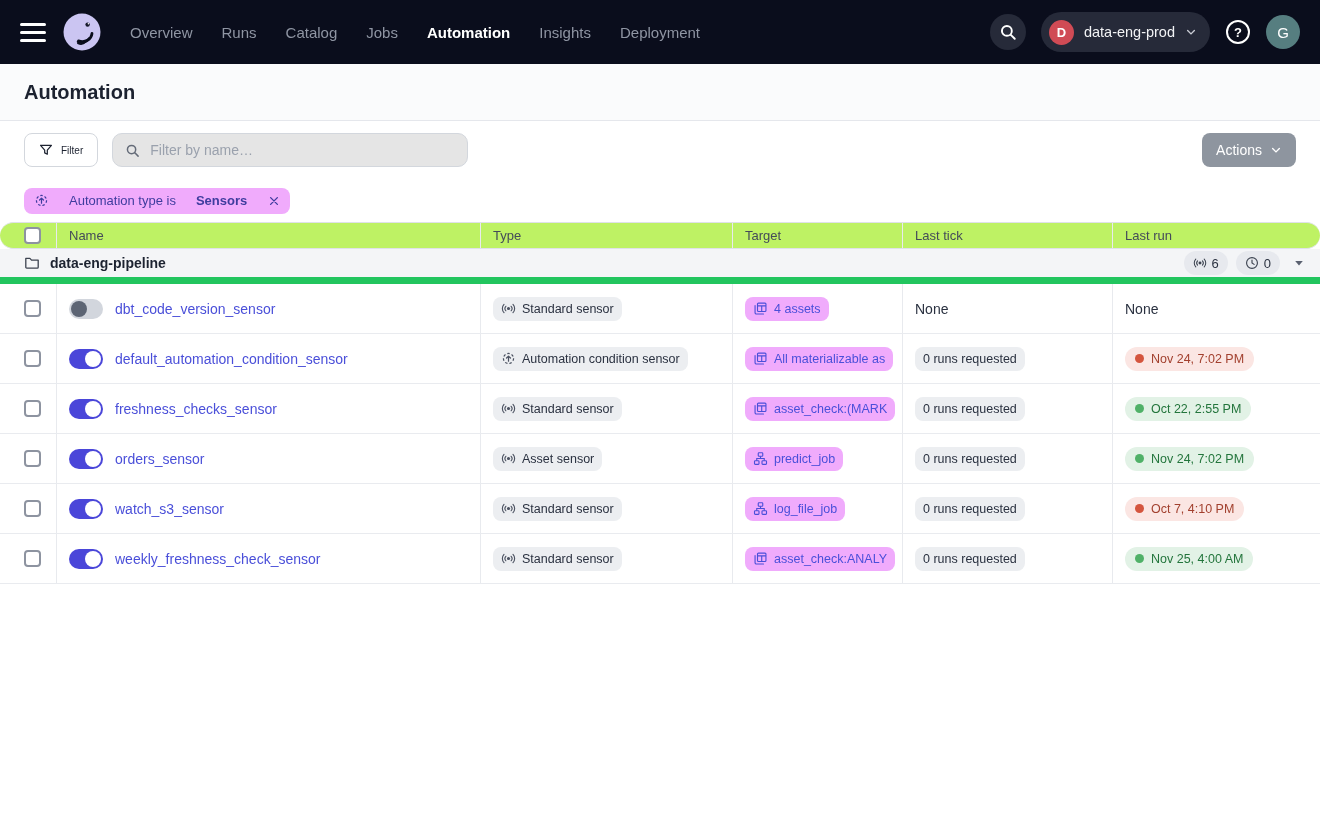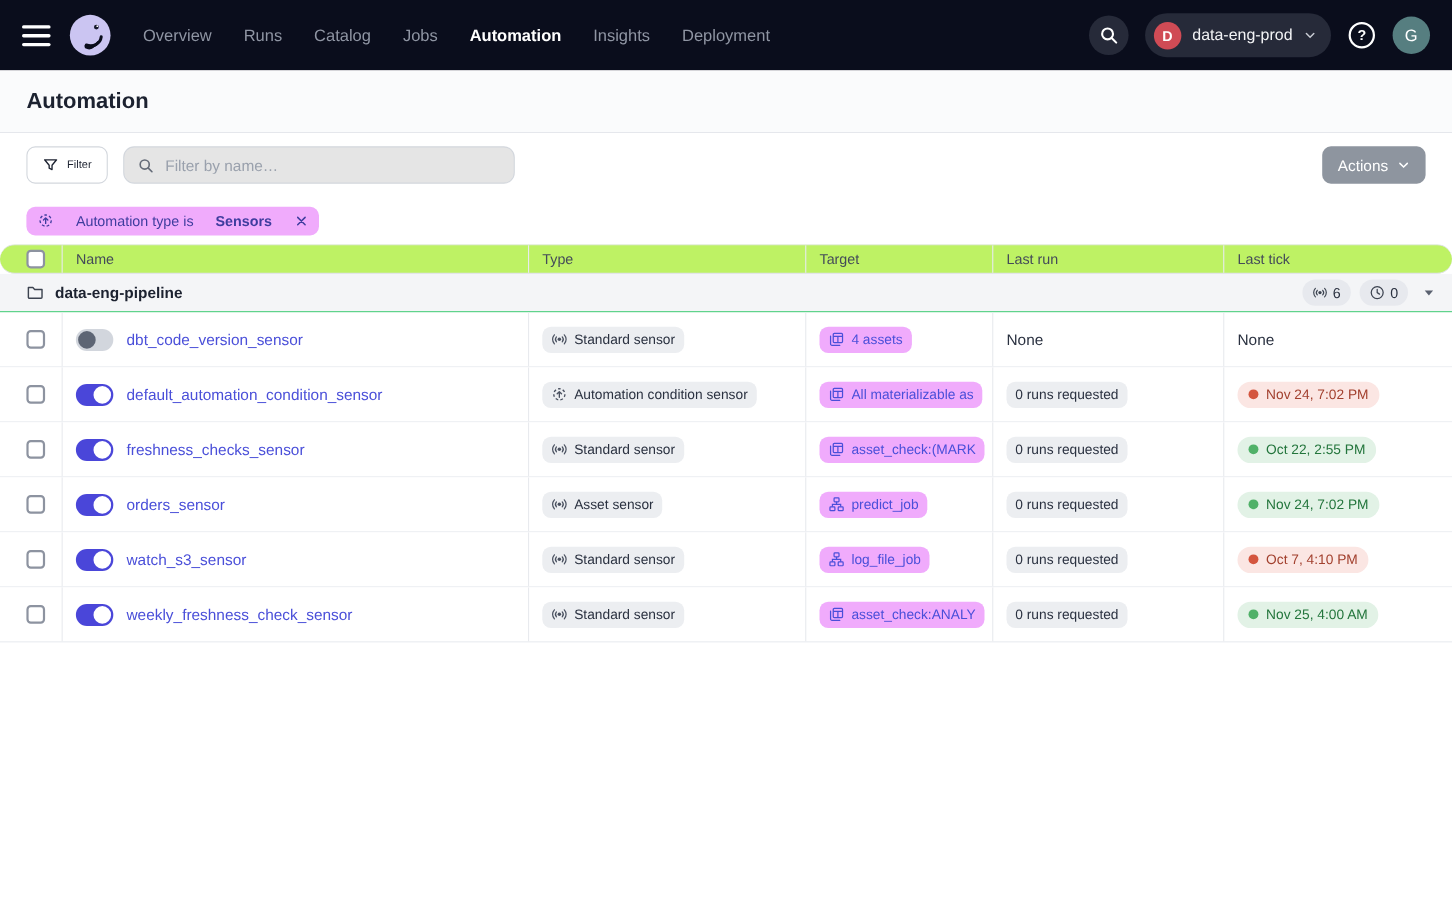--- a/index.html
+++ b/index.html
@@ -45,21 +45,21 @@
   .chip .x { display:flex; cursor:pointer; margin-left:1px; }
 
   
   .grid-row { display:grid; grid-template-columns:56px 424px 252px 170px 210px 1fr; }
   .thead { height:27px; border-top:1px solid #dfe2e8; border-bottom:1px solid #dfe2e8; background:#bef264;border-radius:15px; }
   .cell { display:flex; align-items:center; padding-left:12px; border-left:1px solid #e8eaee; overflow:hidden; min-width:0; }
   .cell.c-check { border-left:none; padding-left:24px; }
   .thead .cell { font-size:13px; color:#444b59; }
   .checkbox { width:17px; height:17px; border:2px solid #8d93a0; border-radius:4px; background:#fff; flex-shrink:0; cursor:pointer; }
 
-  .group-row { height:35px; background:#f4f5f7; border-bottom:1px solid #22c55e; display:flex; align-items:center; padding:0 16px 0 24px; gap:10px; }
+  .group-row { height:35px; background:#f4f5f7; border-bottom:7px solid #22c55e; display:flex; align-items:center; padding:0 16px 0 24px; gap:10px; }
   .group-row .f-icon { color:#3c4350; display:flex; }
   .group-name { font-weight:700; font-size:14px; color:#1c2230; }
   .group-right { margin-left:auto; display:flex; align-items:center; gap:8px; }
   .count-pill { height:24px; background:#e7e9ee; border-radius:12px; display:inline-flex; align-items:center; gap:5px; padding:0 9px; font-size:13px; color:#2a3140; }
   .count-pill .ic { display:flex; color:#3c4350; }
   .caret { margin-left:6px; color:#5a6170; display:flex; cursor:pointer; }
 
   .data-row { height:50px; border-bottom:1px solid #e9ebef; background:#fff; }
 
   .toggle { width:34px; height:20px; border-radius:10px; position:relative; flex-shrink:0; margin-right:12px; cursor:pointer; }
@@ -199,24 +199,24 @@
   <div class="cell">
       <span>Name</span>
     </div>
   <div class="cell">
       <span>Type</span>
     </div>
   <div class="cell">
       <span>Target</span>
     </div>
   <div class="cell">
+      <span>Last tick</span>
+    </div>
+  <div class="cell">
       <span>Last run</span>
-    </div>
-  <div class="cell">
-      <span>Last tick</span>
     </div>
 </div>
 
 <div class="group-row">
   <span class="f-icon">
     <svg width="16" height="16" viewBox="0 0 16 16" fill="none" stroke="currentColor" stroke-width="1.3" stroke-linejoin="round">
         <path d="M1.8 3.4h4.1l1.6 1.7h6.7v7.1a.9.9 0 0 1-.9.9H2.7a.9.9 0 0 1-.9-.9z"></path>
       </svg>
   </span>
   <span class="group-name">data-eng-pipeline</span>

